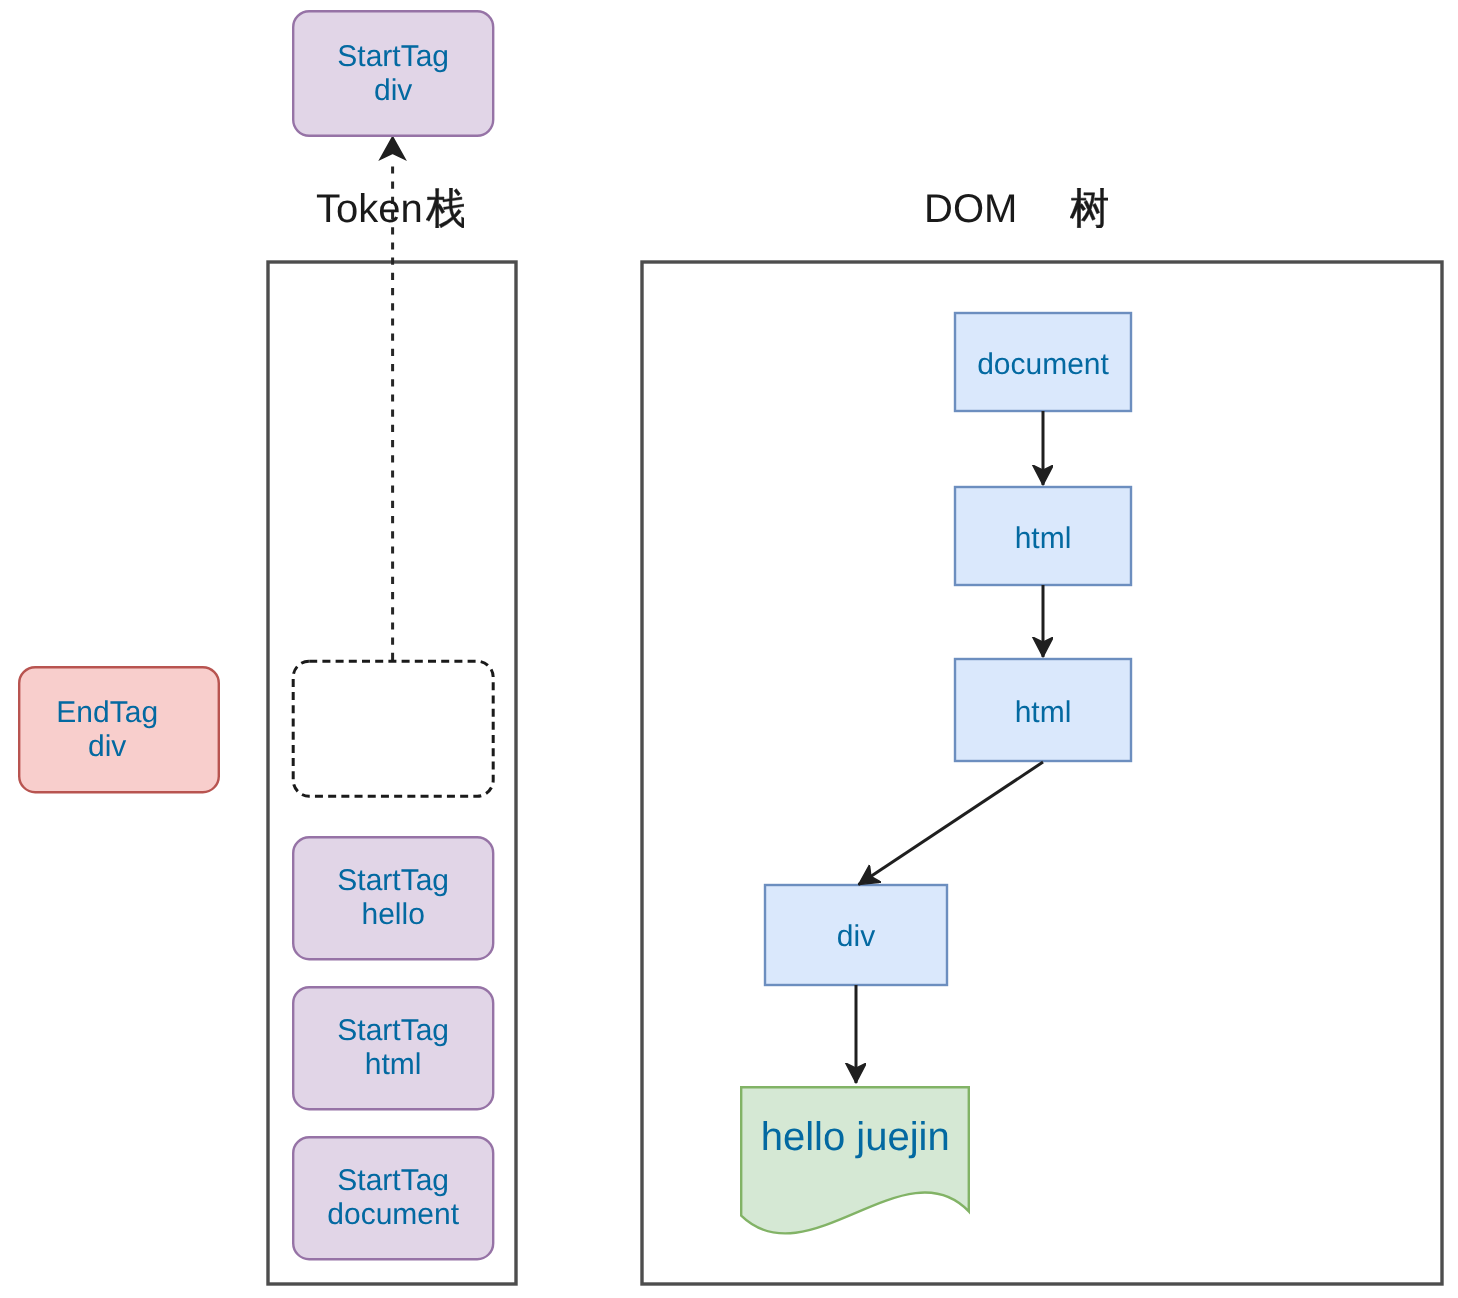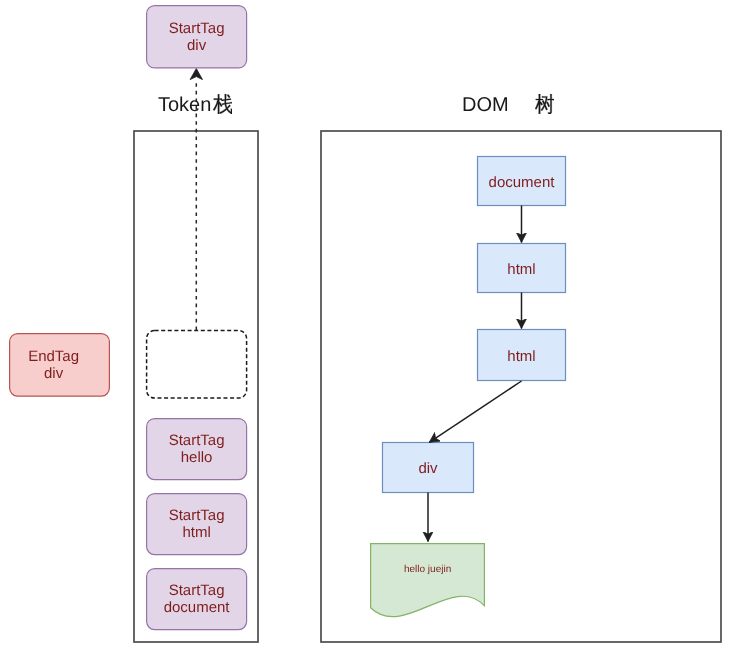--- a/index.html
+++ b/index.html
@@ -2,21 +2,21 @@
 <html><head>
 <meta charset="utf-8">
 <title>Token Stack and DOM Tree</title>
 <style>
   html,body{margin:0;padding:0;}
   body{width:729px;height:649px;background:#ffffff;overflow:hidden;
        font-family:"Liberation Sans",sans-serif;-webkit-font-smoothing:antialiased;text-rendering:geometricPrecision;}
   #stage{position:relative;width:729px;height:649px;background:#ffffff;}
   svg#gfx{position:absolute;left:0;top:0;width:729px;height:649px;display:block;}
   .ntext{position:absolute;display:flex;flex-direction:column;align-items:center;
-         justify-content:center;text-align:center;color:#7f1d1d;font-size:15px;
+         justify-content:center;text-align:center;color:#0369a1;font-size:15px;
          line-height:17px;white-space:nowrap;font-family:"Liberation Sans",sans-serif;pointer-events:none;}
   .ntext > span{display:block;}
   .title{position:absolute;color:#1a1a1a;font-size:20px;line-height:20px;
          white-space:nowrap;font-family:"Liberation Sans",sans-serif;}
   .title > span{display:inline-block;vertical-align:top;}
   .title svg{display:inline-block;vertical-align:top;}
 </style>
 </head>
 <body>
 
@@ -80,21 +80,21 @@
 </div>
 <div class="ntext" style="left:477.5px;top:244.5px;width:88px;height:49px;font-size:15px;line-height:17px;">
 <span>html</span>
 </div>
 <div class="ntext" style="left:477.5px;top:330.5px;width:88px;height:51px;font-size:15px;line-height:17px;">
 <span>html</span>
 </div>
 <div class="ntext" style="left:382.5px;top:443.5px;width:91px;height:50px;font-size:15px;line-height:17px;">
 <span>div</span>
 </div>
-<div class="ntext" style="left:370.6px;top:543.6px;width:114px;height:52px;font-size:10px;line-height:17px;">
+<div class="ntext" style="left:370.6px;top:543.6px;width:114px;height:52px;font-size:20px;line-height:17px;">
 <span>hello juejin</span>
 </div>
 <div class="title">
 <span style="position:absolute;left:158px;top:95.2px;">Token</span>
 <svg width="19.4" height="20.3" viewBox="-5 -841 990.857 977" preserveAspectRatio="none" style="position:absolute;left:212.6px;top:94px;">
         <g transform="scale(1,-1)">
           <path fill="#1a1a1a" stroke="#1a1a1a" stroke-width="14" stroke-linejoin="round" d="M873 700 814 652 713 776 773 824ZM591 397Q587 457 592 529L536 522Q485 516 434 507Q433 535 427 562Q478 566 530 573L595 581Q598 638 598 673L595 841Q633 837 671 841L668 673Q668 647 664 590L805 608Q856 615 907 624Q908 595 914 568Q862 564 811 557L661 538Q657 463 661 407L856 437Q907 445 958 455Q959 427 966 400Q915 395 864 387L666 357Q678 268 713 193Q775 257 829 329Q858 299 894 276Q819 196 747 131Q810 32 910 -28Q910 57 906 142Q940 118 982 119Q991 17 979 -85Q979 -99 969 -109Q952 -129 928 -119Q783 -50 694 86Q537 -46 375 -115Q363 -73 329 -46Q528 37 660 145Q613 238 597 346L555 340Q504 332 453 321Q452 350 445 377Q496 382 547 390ZM73 42Q43 69 -5 75Q34 132 83.0 214.0Q132 296 166.0 385.0Q200 474 225 563H149Q91 563 34 560Q37 592 34 624Q91 621 149 621H245V682Q245 755 241 828Q280 824 320 828Q316 755 316 682V621L454 624Q451 592 454 560L316 563V438L347 461Q415 368 470 264L401 226Q375 276 345 323L316 368V11Q316 -62 320 -136Q280 -132 241 -136Q245 -62 245 11V390Q166 183 73 42Z"></path>
         </g>
       </svg>
 </div>

